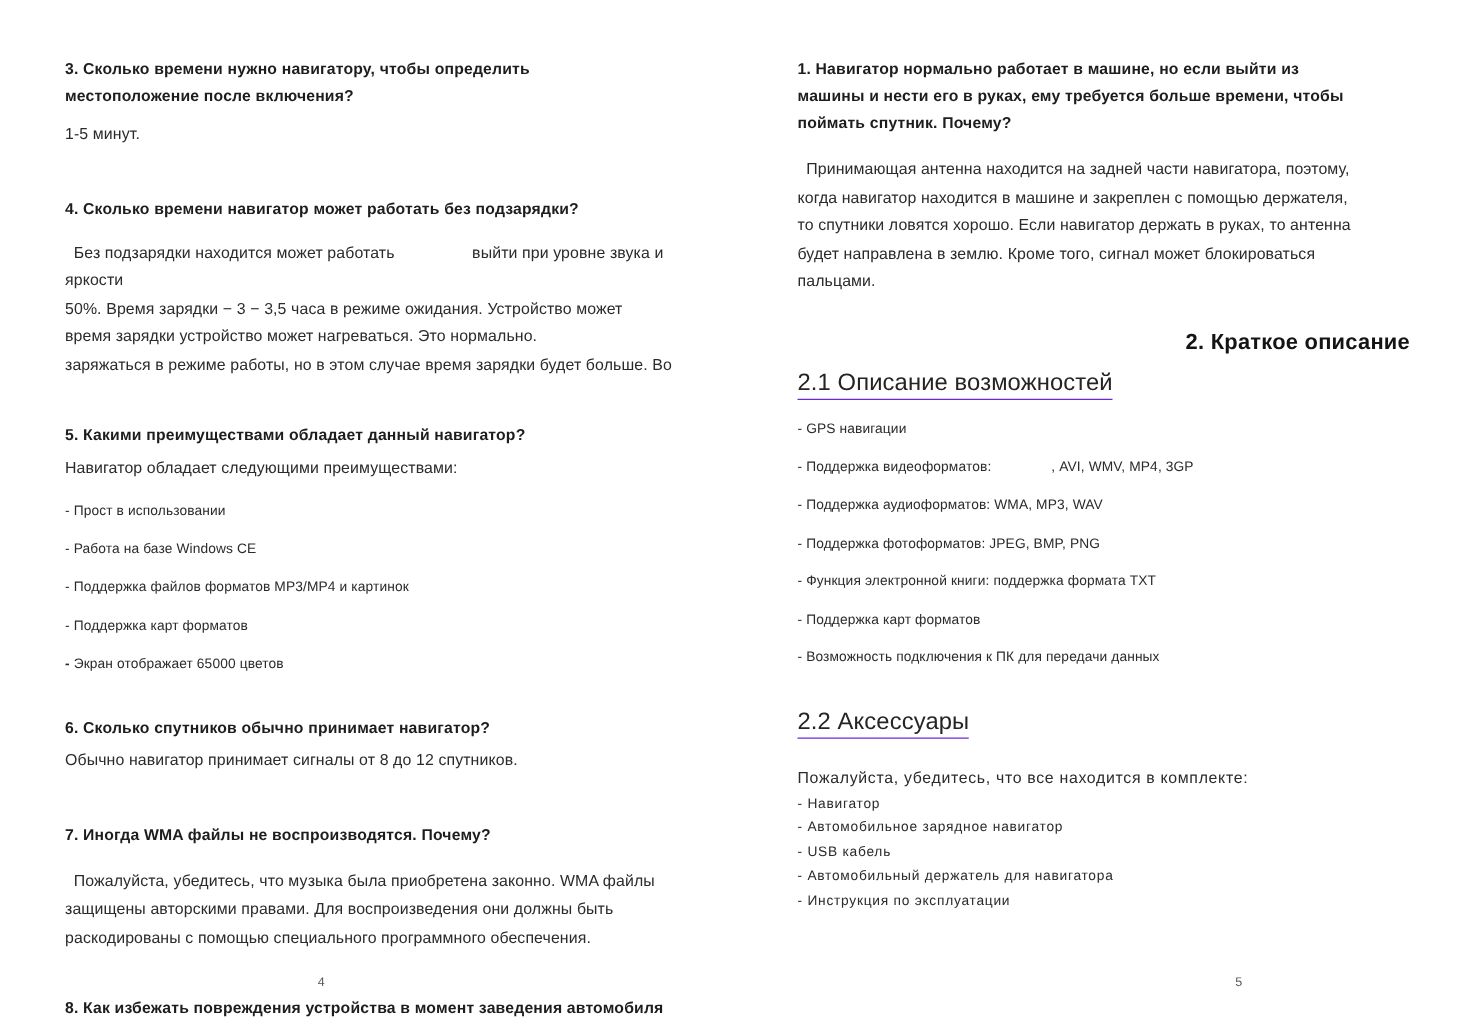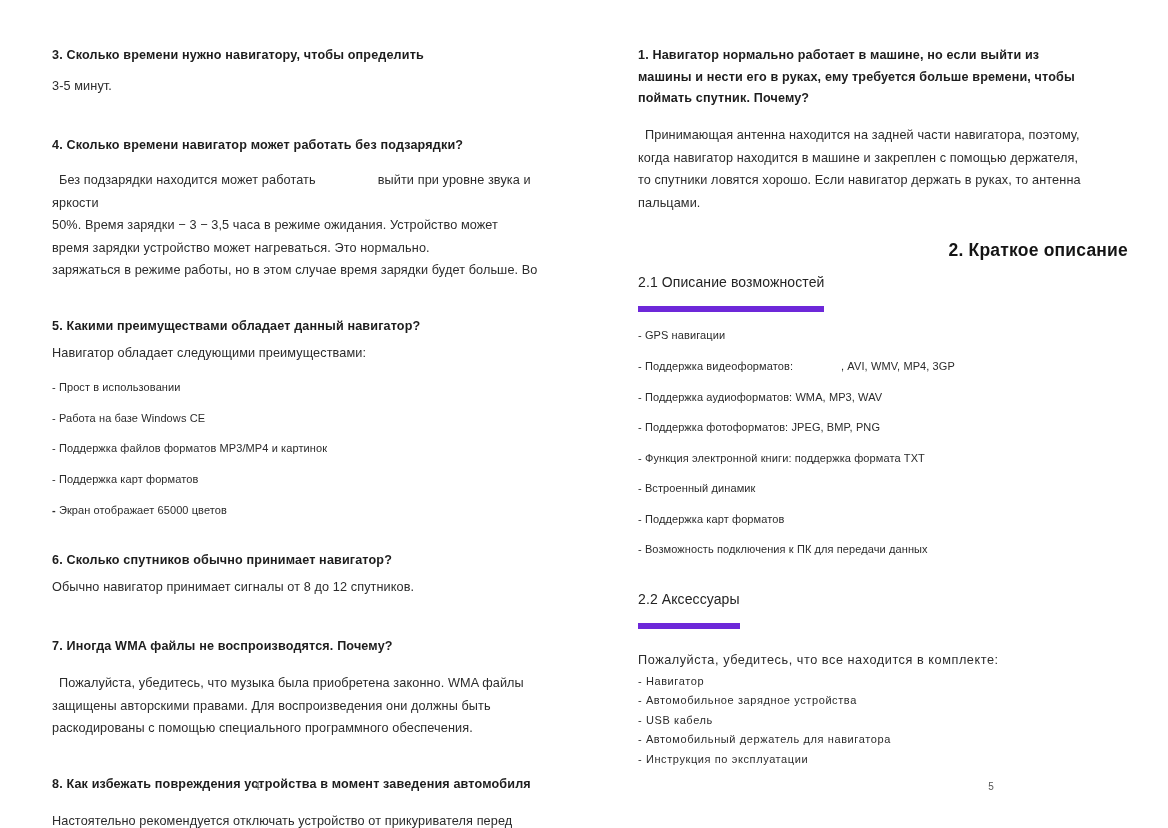--- a/index.html
+++ b/index.html
@@ -62,26 +62,26 @@
 
   .sec-head {
     font-size: 17.5px;
     font-weight: bold;
     margin: 0;
     color: #141414;
     letter-spacing: .2px;
     text-align: right;
   }
   .sub-head {
-    font-size: 14px;
+    font-size: 19px;
     margin: 0;
     color: #242424;
     display: inline-block;
-    border-bottom: 6px solid #6d28d9;
-    padding-bottom: 16px;
+    border-bottom: 1px solid #6d28d9;
+    padding-bottom: 1px;
     letter-spacing: .1px;
   }
 
   .gap-blank { display: inline-block; }
 
   
   .sp-4  { height: 4px; }
   .sp-8  { height: 8px; }
   .sp-12 { height: 12px; }
   .sp-14 { height: 14px; }
@@ -106,22 +106,23 @@
 </head>
 <body>
 
 <div class="spread">
 
   <div class="page page-left">
     <div class="col-body">
 
       <div>
         <p class="q-head">3. Сколько времени нужно навигатору, чтобы определить</p>
+        <p class="q-head">местоположение после включения?</p>
         <div class="sp-8"></div>
-        <p class="para">3-5 минут.</p>
+        <p class="para">1-5 минут.</p>
       </div>
 
       <div class="sp-38"></div>
 
       <div>
         <p class="q-head">4. Сколько времени навигатор может работать без подзарядки?</p>
         <div class="sp-12"></div>
         <p class="para indent">
           <span>Без подзарядки находится может работать</span><span class="gap-blank" style="width:62px">&nbsp;</span><span>выйти при уровне звука и яркости</span>
         </p>
@@ -180,20 +181,21 @@
     <div class="col-body">
 
       <div>
         <p class="q-head">1. Навигатор нормально работает в машине, но если выйти из</p>
         <p class="q-head">машины и нести его в руках, ему требуется больше времени, чтобы</p>
         <p class="q-head">поймать спутник. Почему?</p>
         <div class="sp-14"></div>
         <p class="para indent">Принимающая антенна находится на задней части навигатора, поэтому,</p>
         <p class="para">когда навигатор находится в машине и закреплен с помощью держателя,</p>
         <p class="para">то спутники ловятся хорошо. Если навигатор держать в руках, то антенна</p>
+        <p class="para">будет направлена в землю. Кроме того, сигнал может блокироваться</p>
         <p class="para">пальцами.</p>
       </div>
 
       <div class="sp-26"></div>
 
       <div>
         <p class="sec-head">2. Краткое описание</p>
         <div class="sp-12"></div>
 
         <p style="margin:0">
@@ -204,35 +206,34 @@
 
         <p class="bullet spaced">- GPS навигации</p>
 
         <p class="bullet spaced">
           <span>- Поддержка видеоформатов:</span><span class="gap-blank" style="width:48px">&nbsp;</span><span>, AVI, WMV, MP4, 3GP</span>
         </p>
 
         <p class="bullet spaced">- Поддержка аудиоформатов: WMA, MP3, WAV</p>
         <p class="bullet spaced">- Поддержка фотоформатов:  JPEG, BMP, PNG</p>
         <p class="bullet spaced">- Функция электронной книги: поддержка формата TXT</p>
-        <p class="bullet spaced">- Встроенный динамик</p>
         <p class="bullet spaced">- Поддержка карт форматов</p>
         <p class="bullet">- Возможность подключения к ПК для передачи данных</p>
 
         <div class="sp-30"></div>
 
         <p style="margin:0">
           <span class="sub-head">2.2 Аксессуары</span>
         </p>
 
         <div class="sp-20"></div>
 
         <p class="para wide">Пожалуйста,  убедитесь,  что все находится в комплекте:</p>
         <p class="bullet wide">- Навигатор</p>
-        <p class="bullet wide">- Автомобильное зарядное устройства</p>
+        <p class="bullet wide">- Автомобильное зарядное навигатор</p>
         <p class="bullet wide">- USB кабель</p>
         <p class="bullet wide">- Автомобильный держатель для навигатора</p>
         <p class="bullet wide">- Инструкция по эксплуатации</p>
       </div>
 
     </div>
 
     <div class="folio folio-right">5</div>
   </div>
 

